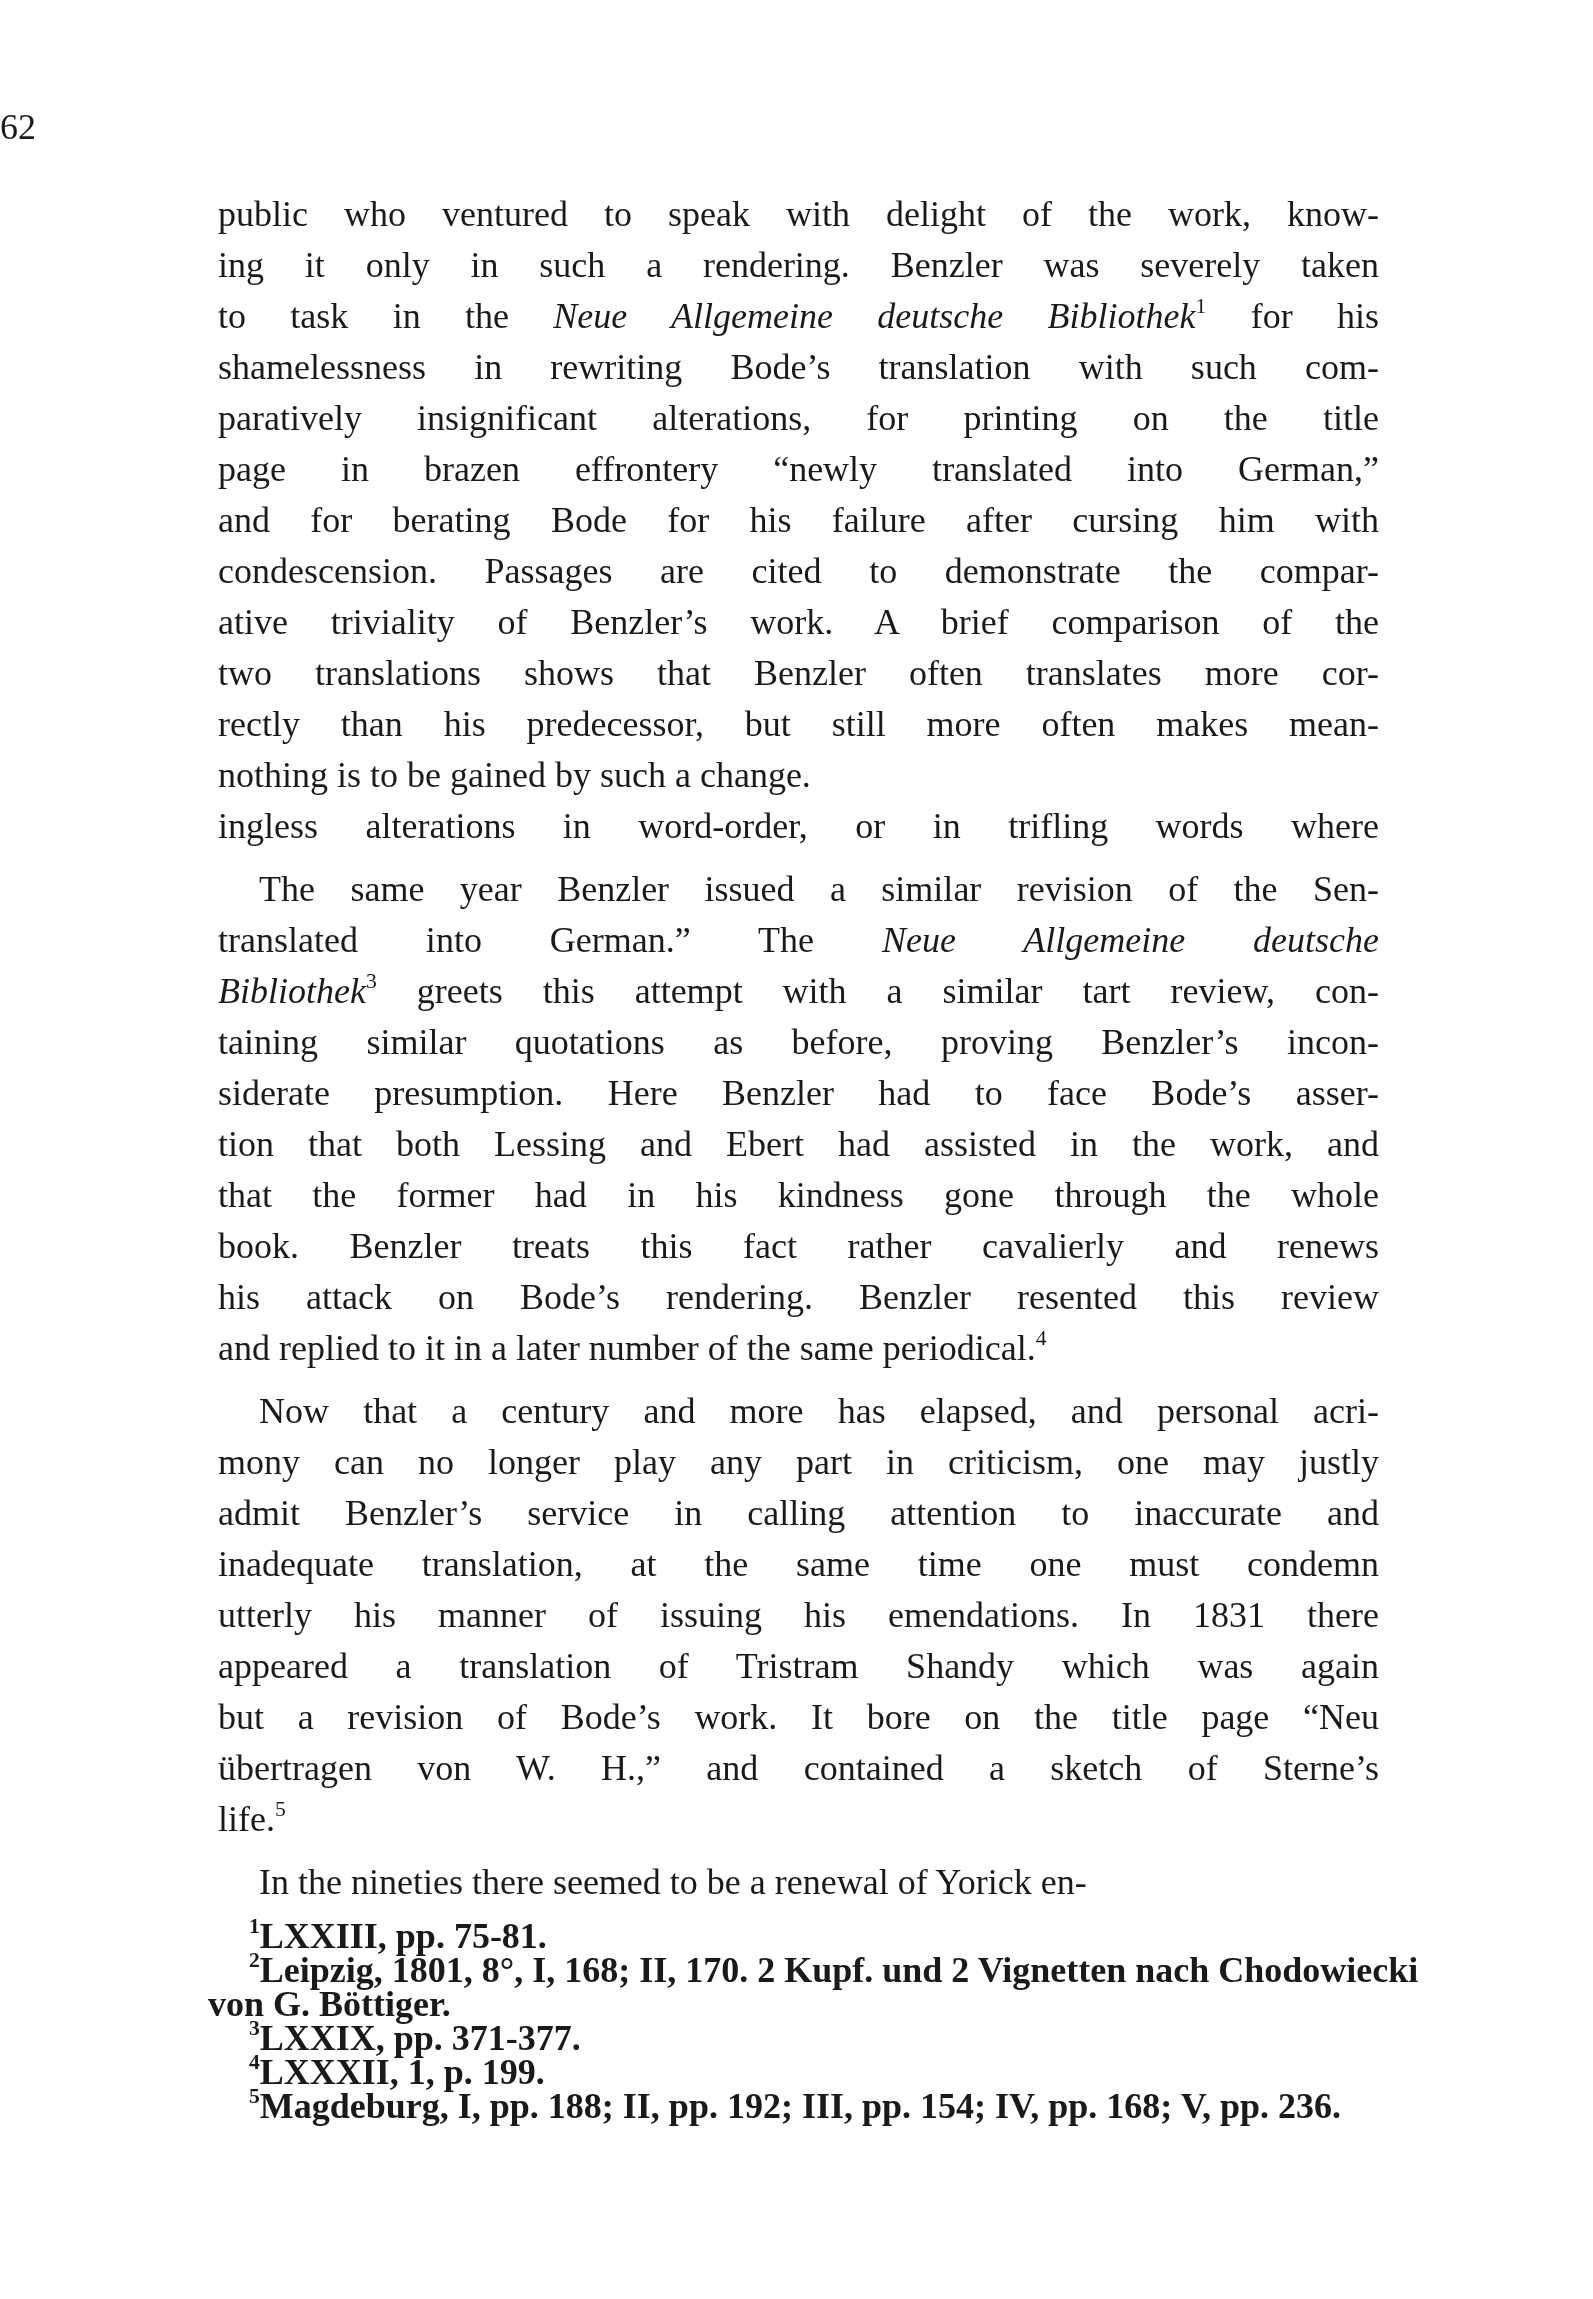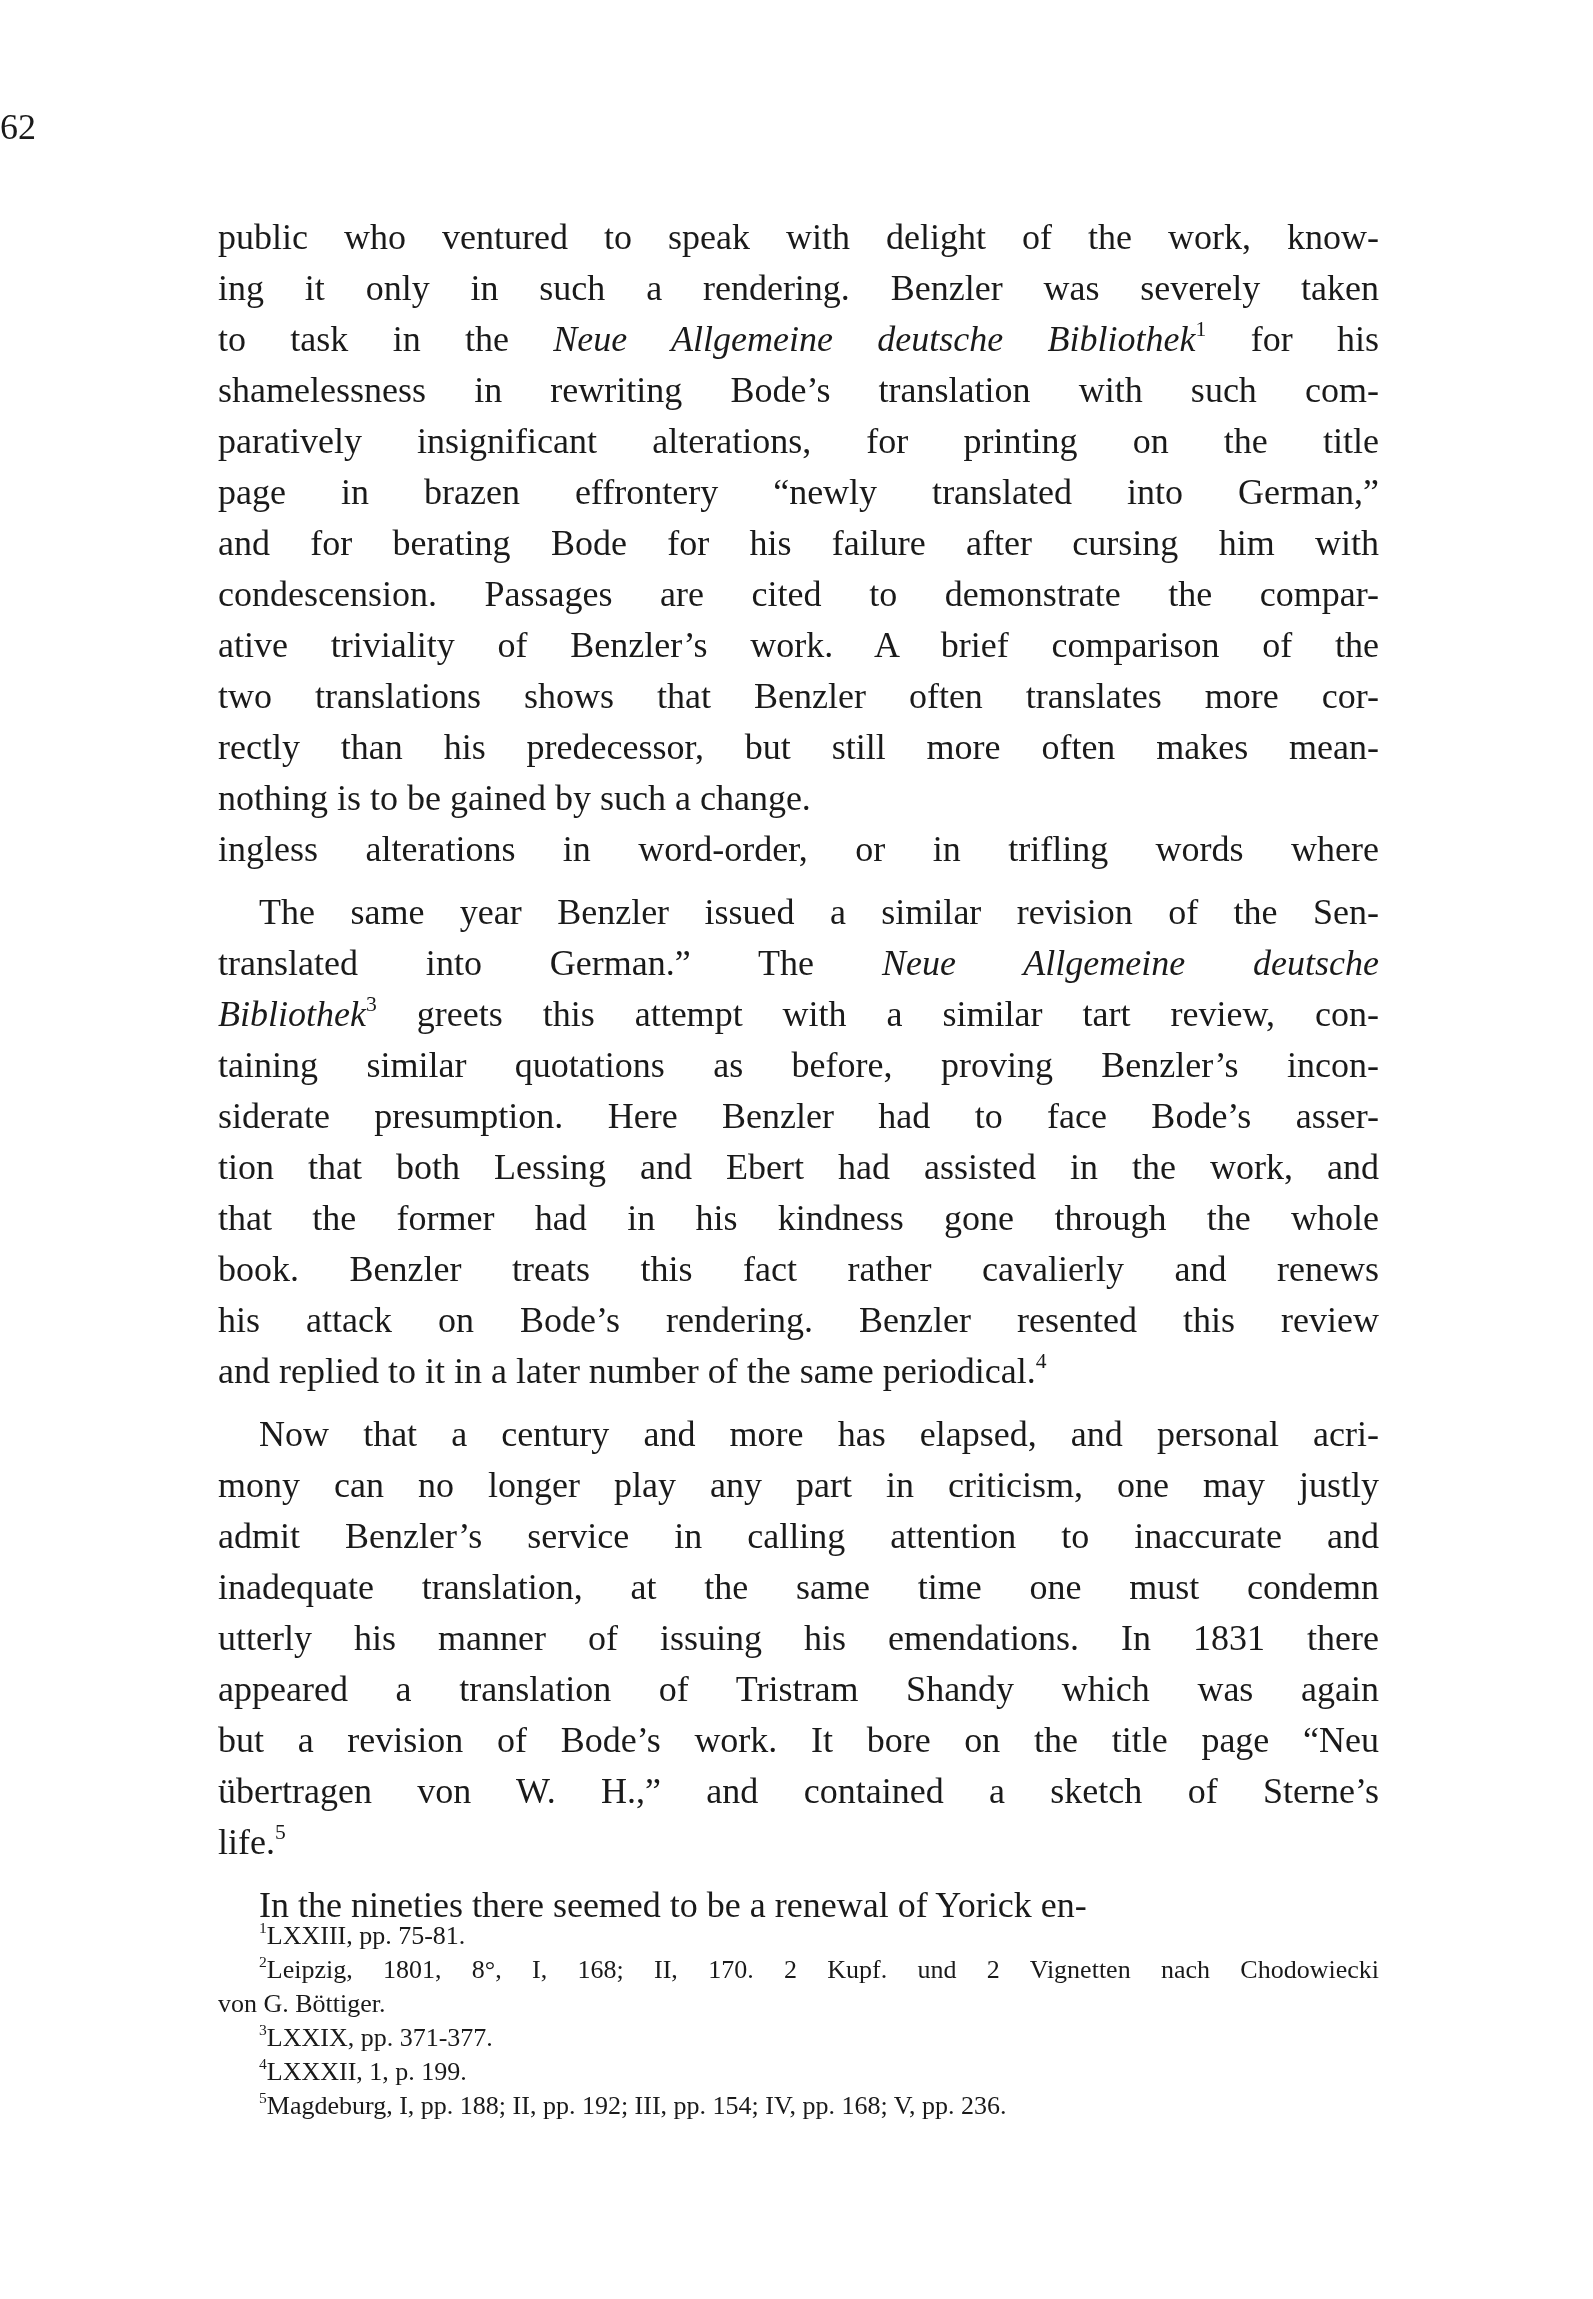--- a/index.html
+++ b/index.html
@@ -1,27 +1,27 @@
 <!DOCTYPE html>
 <html style="font-size:14.4px"><head>
 <meta charset="utf-8">
 <style>
   html, body { margin: 0; padding: 0; background: #ffffff; }
   body { width: 1593px; height: 2300px; position: relative; overflow: hidden;
          font-family: "Liberation Serif", "DejaVu Serif", serif; color: #1a1a1a; }
   .page-number { position: absolute; top: 106px; left: 0; width: 1593px; text-align: left;
                  font-size: 36px; }
-  .body-text { position: absolute; top: 212px; left: 218px; width: 1161px; }
+  .body-text { position: absolute; top: 189px; left: 218px; width: 1161px; }
   .para { margin: 0; font-size: 36px; line-height: 51px; text-align: justify; }
   .line { display: block; text-align: justify; text-align-last: justify; white-space: nowrap; }
   .line.last { text-align-last: left; }
   .line.first-indent { padding-left: 41px; margin-top: 12px; }
   i { font-style: italic; }
   sup { font-size: 60%; line-height: 0; vertical-align: 0.7em; }
-  .footnotes { position: absolute; top: 1919px; left: 218px; width: 1161px; font-size: 26px; line-height: 34px; font-weight: normal; }
+  .footnotes { position: absolute; top: 1919px; left: 208px; width: 1161px; font-size: 36px; line-height: 34px; font-weight: bold; }
   .fn { display: block; white-space: nowrap; padding-left: 41px; }
   .fn.cont { padding-left: 0; }
   .fn-line2 { display:block; text-align: justify; text-align-last: justify; white-space: nowrap; padding-left:41px;}
 </style>
 </head>
 <body>
 
 <div class="page-number">62</div>
 
 <div class="body-text" id="body">

